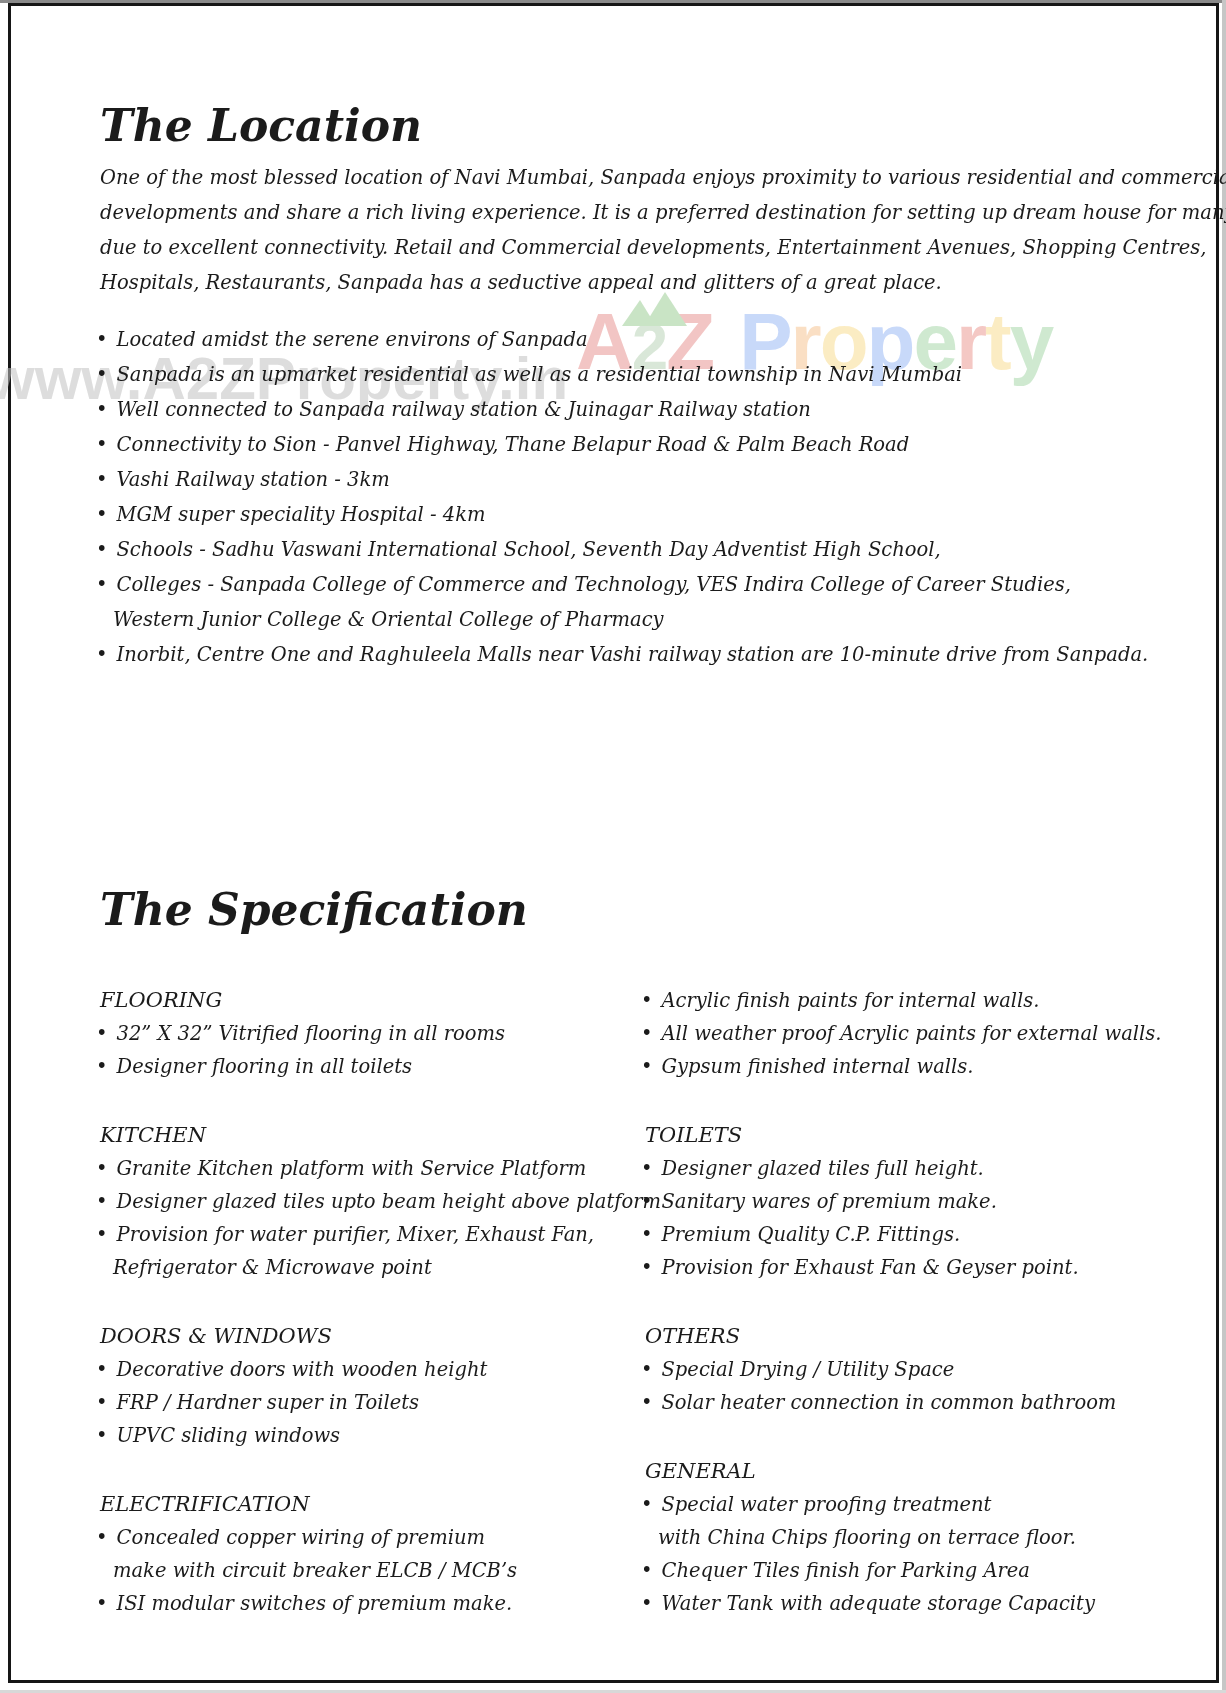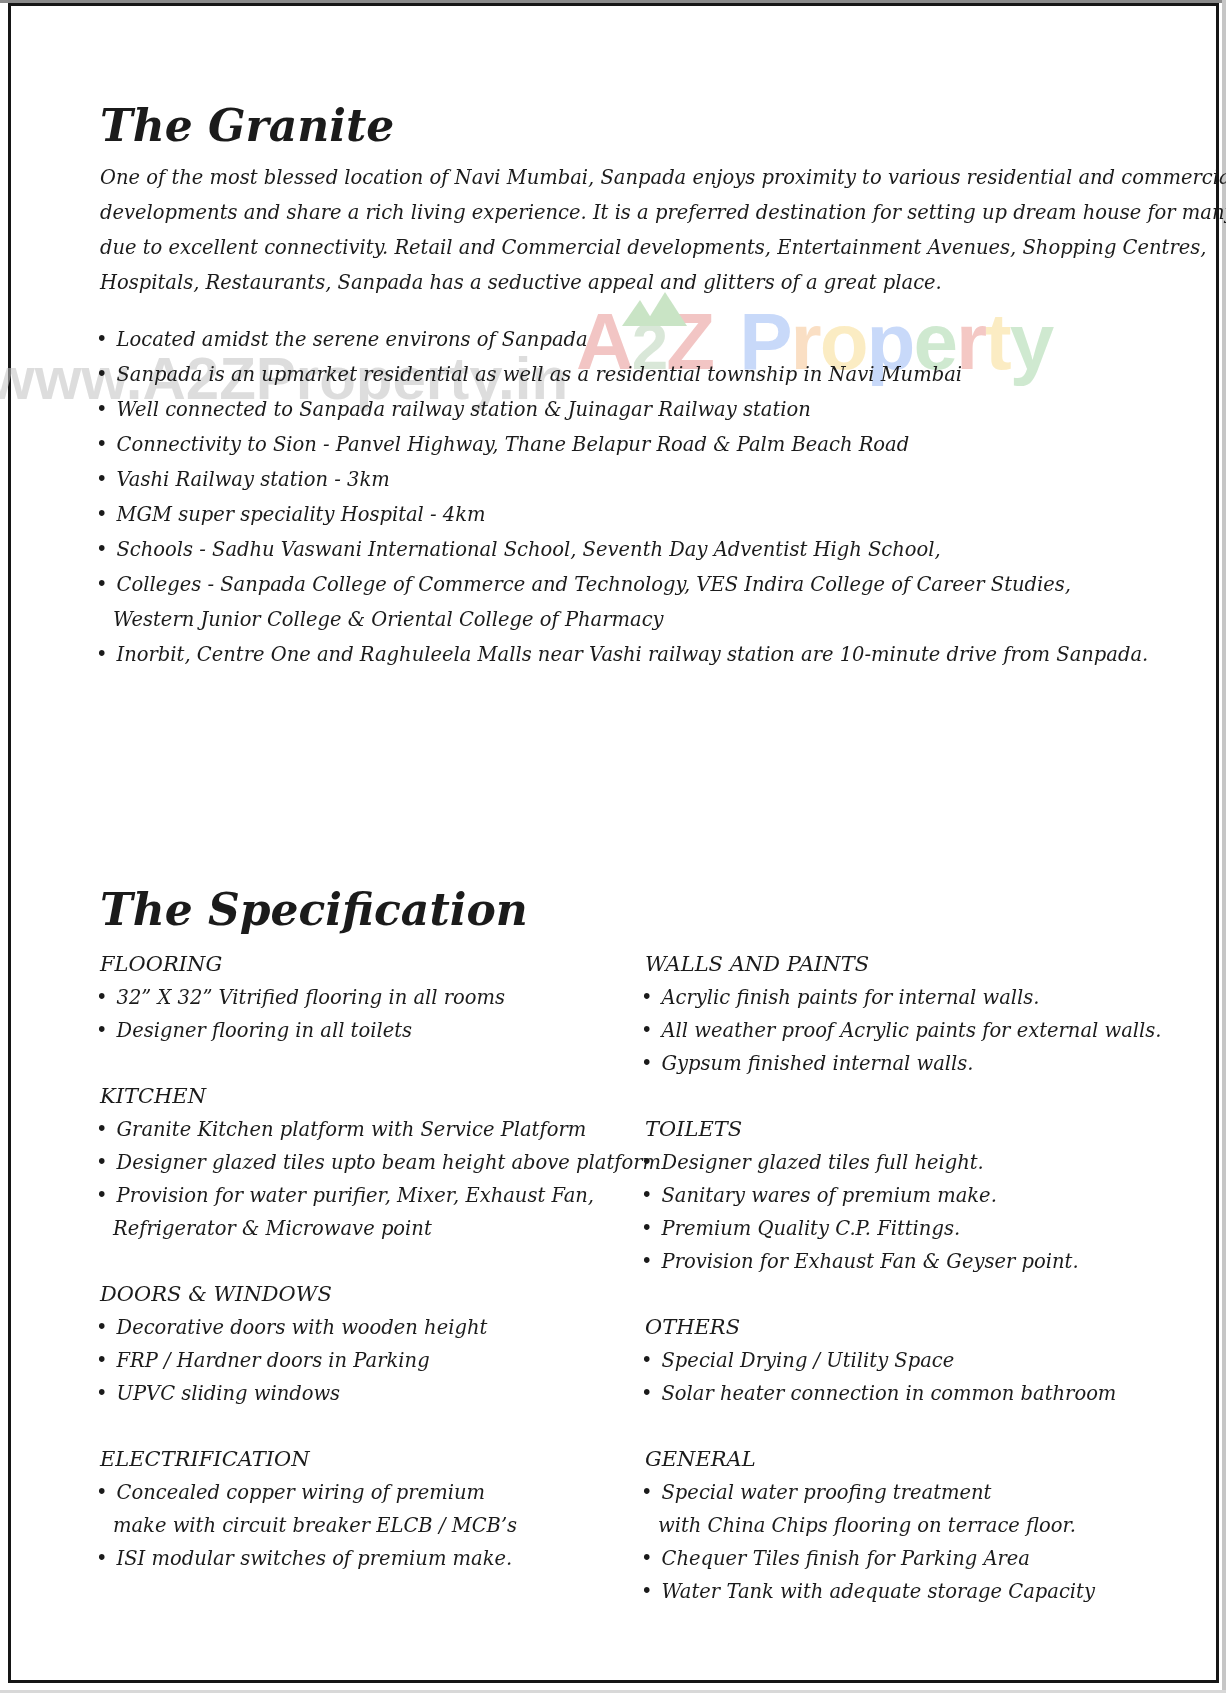--- a/index.html
+++ b/index.html
@@ -61,21 +61,21 @@
   .bullet { margin-right:9px; }
   .b-cont { padding-left:17px; }
   
   .col {
     position:absolute; top:948px;
     font-size:19.5px; font-style:italic;
     line-height:33px; white-space:nowrap;
   }
   .col-left  { left:96px; }
   .col-right { left:641px; }
-  .sec { margin-bottom:33px; }
+  .sec { margin-bottom:33px;margin-top:36px; }
   .sec-h { font-size:21px; font-style:italic; padding-left:4px; }
 </style>
 </head>
 <body>
 
 <div class="page">
   <div class="edge-top"></div>
   <div class="edge-right"></div>
   <div class="edge-bottom"></div>
   <div class="frame"></div>
@@ -85,21 +85,21 @@
   <div class="wm-logo">
     <svg id="wm-hills" class="hills" width="68" height="38" viewBox="0 0 68 38">
       <polygon points="2,36 20,10 36,36" fill="#5fae52"></polygon>
       <polygon points="24,36 45,2 67,36" fill="#5fae52"></polygon>
     </svg>
     <span id="wm-a2z" class="wm-word"><span class="wm-ch" style="color: rgb(217, 83, 79);">A</span><span class="wm-ch wm-two" style="color: rgb(143, 185, 138);">2</span><span class="wm-ch" style="color: rgb(217, 83, 79);">Z</span></span>
     <span class="wm-gap"></span>
     <span id="wm-prop" class="wm-word"><span class="wm-ch" style="color: rgb(91, 141, 239);">P</span><span class="wm-ch" style="color: rgb(240, 160, 80);">r</span><span class="wm-ch" style="color: rgb(245, 200, 76);">o</span><span class="wm-ch" style="color: rgb(91, 141, 239);">p</span><span class="wm-ch" style="color: rgb(111, 191, 115);">e</span><span class="wm-ch" style="color: rgb(224, 90, 80);">r</span><span class="wm-ch" style="color: rgb(245, 200, 76);">t</span><span class="wm-ch" style="color: rgb(111, 191, 115);">y</span></span>
   </div>
 
-  <h1 class="title loc-title">The Granite</h1>
+  <h1 class="title loc-title">The Location</h1>
   <div class="intro" id="intro">
       <div class="line">One of the most blessed location of Navi Mumbai, Sanpada enjoys proximity to various residential and commercials</div>
       <div class="line">developments and share a rich living experience. It is a preferred destination for setting up dream house for many</div>
       <div class="line">due to excellent connectivity. Retail and Commercial developments, Entertainment Avenues, Shopping Centres,</div>
       <div class="line">Hospitals, Restaurants, Sanpada has a seductive appeal and glitters of a great place.</div>
     </div>
   <div class="loc-list" id="loc-list">
       <div class="b-item">
         <div class="b-line"><span class="bullet">•</span><span class="b-text">Located amidst the serene environs of Sanpada</span></div>
       </div>
@@ -153,40 +153,39 @@
           <div class="b-line"><span class="bullet">•</span><span class="b-text">Provision for water purifier, Mixer, Exhaust Fan,</span></div>
           <div class="b-cont">Refrigerator &amp; Microwave point</div>
         </div>
       </div>
       <div class="sec">
         <div class="sec-h">DOORS &amp; WINDOWS</div>
         <div class="b-item">
           <div class="b-line"><span class="bullet">•</span><span class="b-text">Decorative doors with wooden height</span></div>
         </div>
         <div class="b-item">
-          <div class="b-line"><span class="bullet">•</span><span class="b-text">FRP / Hardner doors in Parking</span></div>
+          <div class="b-line"><span class="bullet">•</span><span class="b-text">FRP / Hardner super in Toilets</span></div>
         </div>
         <div class="b-item">
           <div class="b-line"><span class="bullet">•</span><span class="b-text">UPVC sliding windows</span></div>
         </div>
       </div>
       <div class="sec">
         <div class="sec-h">ELECTRIFICATION</div>
         <div class="b-item">
           <div class="b-line"><span class="bullet">•</span><span class="b-text">Concealed copper wiring of premium</span></div>
           <div class="b-cont">make with circuit breaker ELCB / MCB’s</div>
         </div>
         <div class="b-item">
           <div class="b-line"><span class="bullet">•</span><span class="b-text">ISI modular switches of premium make.</span></div>
         </div>
       </div>
     </div>
   <div class="col col-right" id="col-right">
       <div class="sec">
-        <div class="sec-h">WALLS AND PAINTS</div>
         <div class="b-item">
           <div class="b-line"><span class="bullet">•</span><span class="b-text">Acrylic finish paints for internal walls.</span></div>
         </div>
         <div class="b-item">
           <div class="b-line"><span class="bullet">•</span><span class="b-text">All weather proof Acrylic paints for external walls.</span></div>
         </div>
         <div class="b-item">
           <div class="b-line"><span class="bullet">•</span><span class="b-text">Gypsum finished internal walls.</span></div>
         </div>
       </div>

